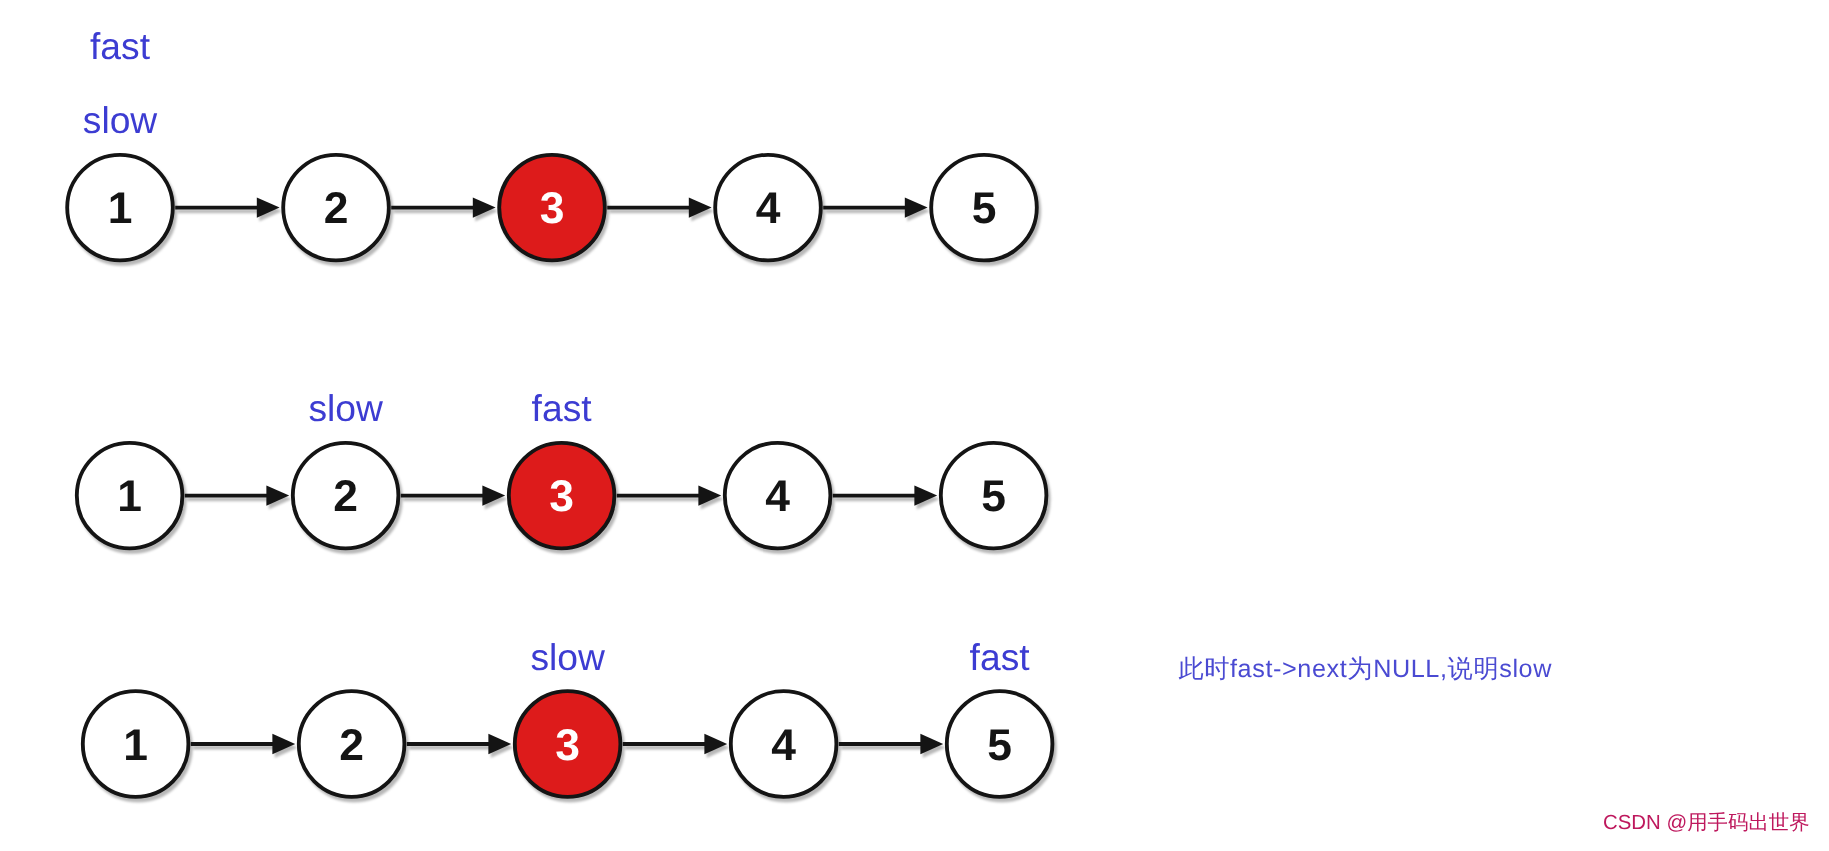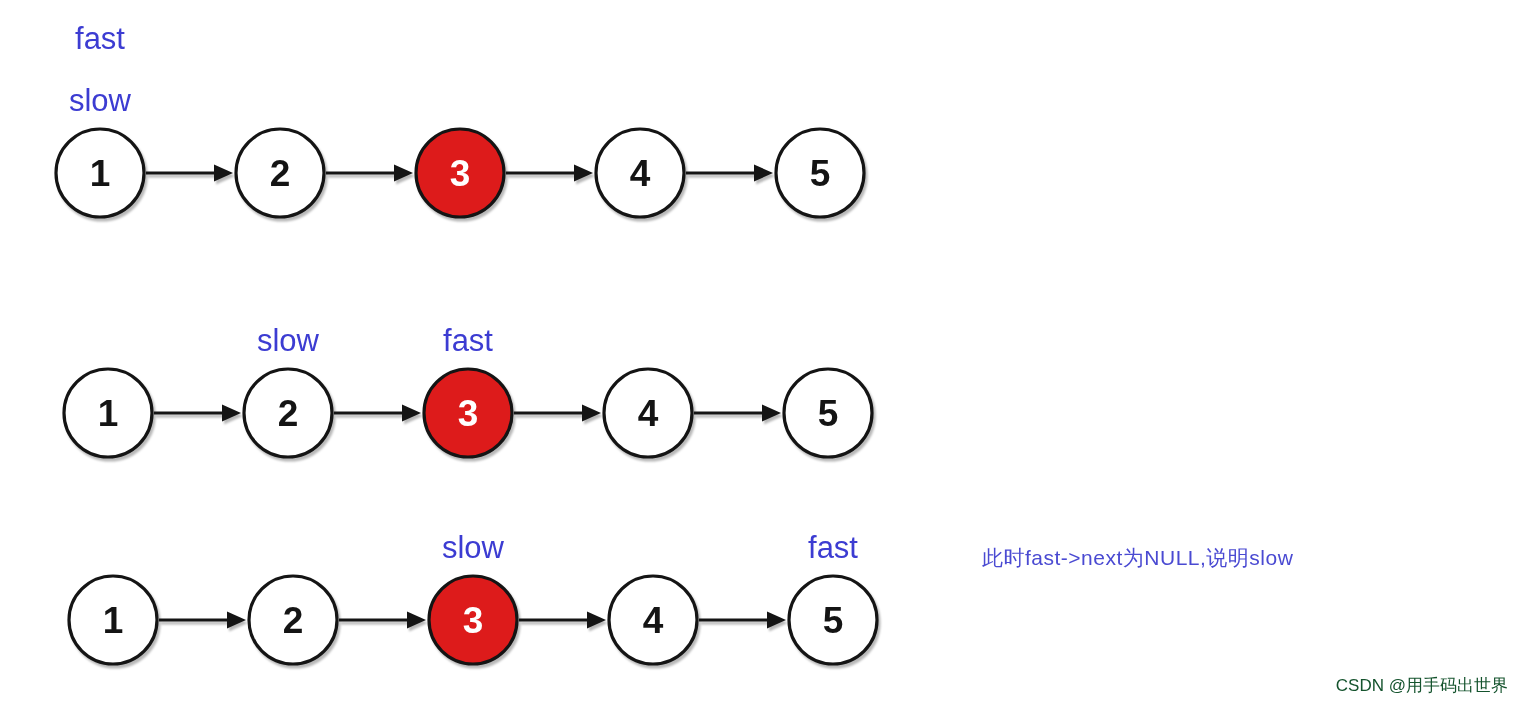--- a/index.html
+++ b/index.html
@@ -120,14 +120,14 @@
         <text x="833" y="633" text-anchor="middle" class="node-num" fill="#141414">5</text>
         <text x="473" y="558" text-anchor="middle" class="pointer-label" fill="#3c3cd2">slow</text>
         <text x="833" y="558" text-anchor="middle" class="pointer-label" fill="#3c3cd2">fast</text>
       </g>
     </svg>
 
   <div class="caption" style="color: rgb(74, 74, 210);">
     <div>此时fast-&gt;next为NULL,说明slow</div>
   </div>
 
-  <div class="watermark" style="color: #14532d;">CSDN @用手码出世界</div>
+  <div class="watermark" style="color: #be185d;">CSDN @用手码出世界</div>
 </div>
 
 </body></html>

